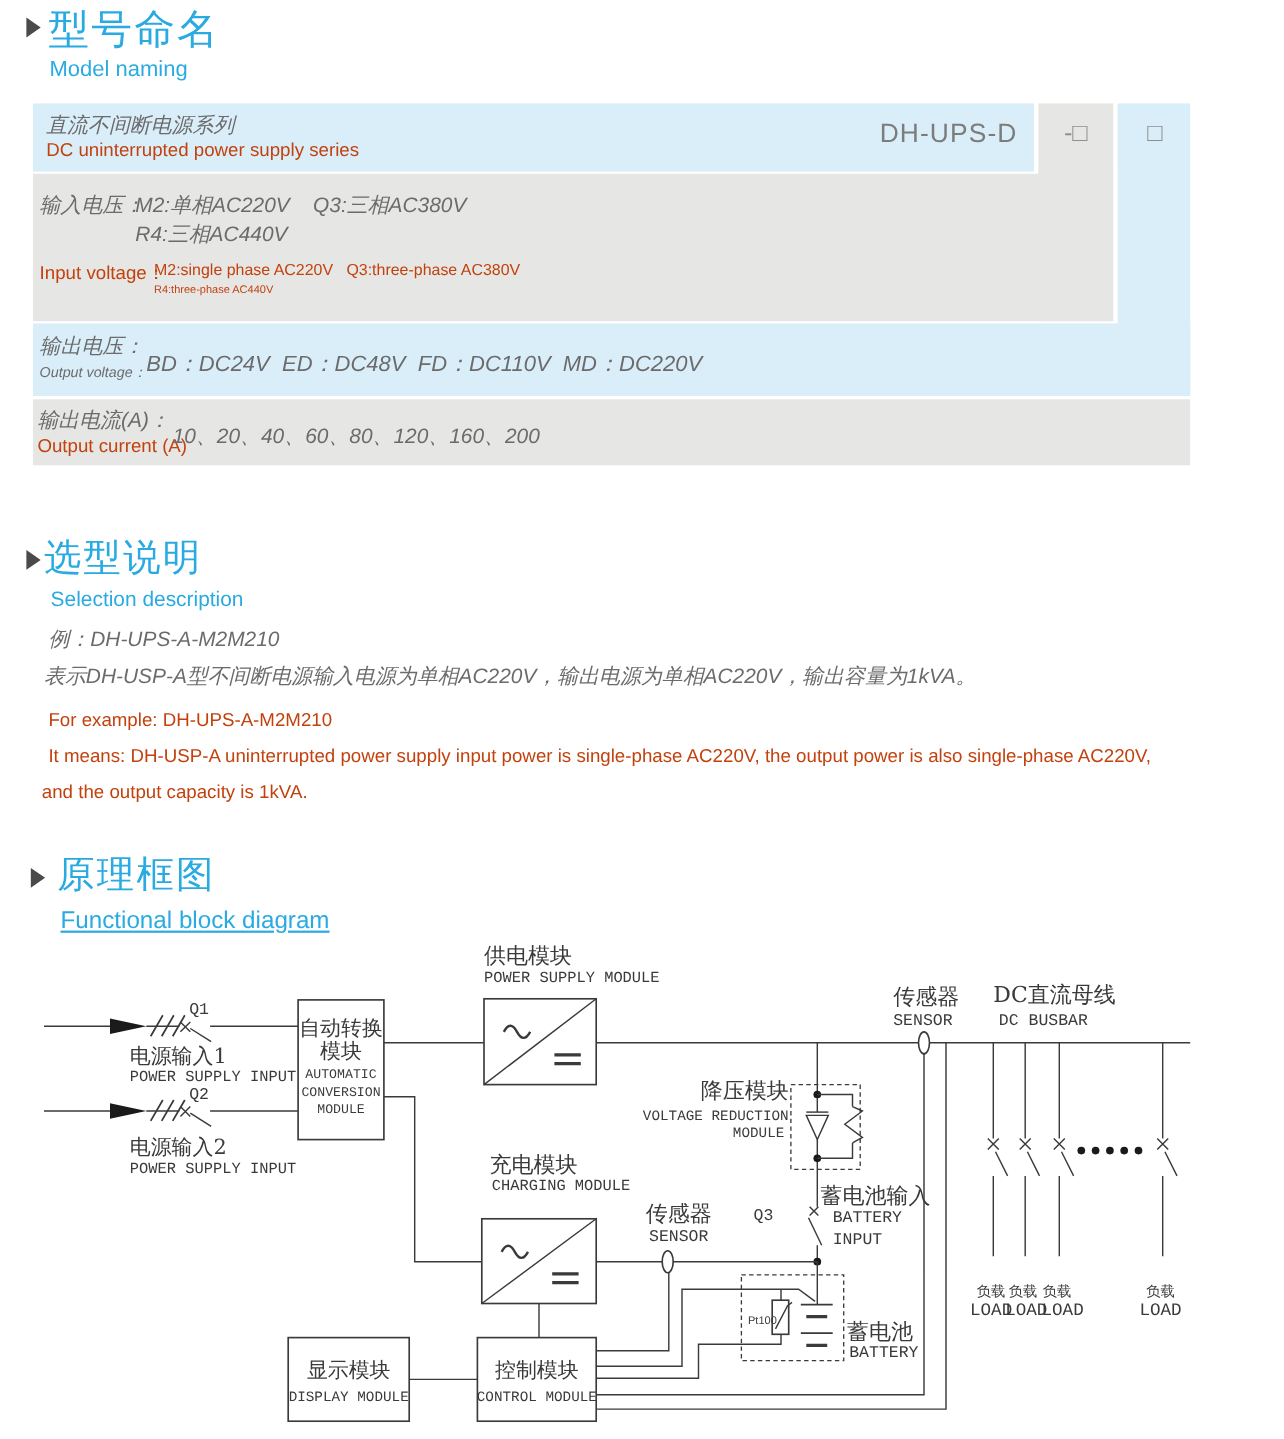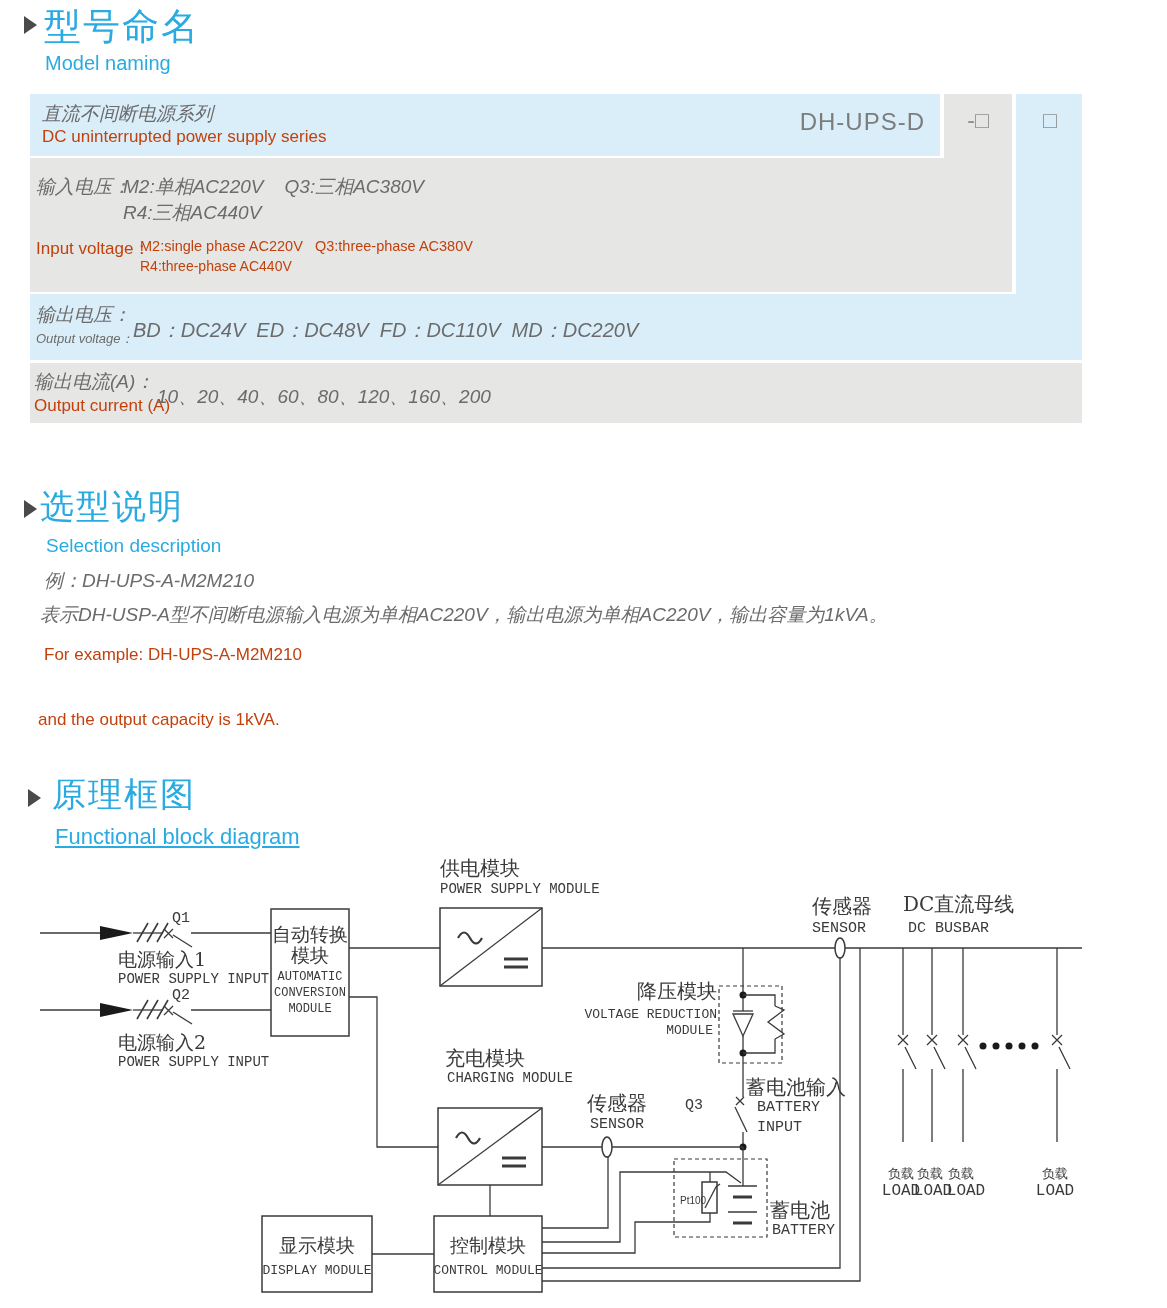--- a/index.html
+++ b/index.html
@@ -46,36 +46,37 @@
   <div class="abs" style="left:700px;top:108px;width:225px;text-align:right;font-size:24px;color:#7c7c7c;letter-spacing:1px;">DH-UPS-D</div>
   <div class="abs codebox" style="left:944px;top:107px;width:68px;">-□</div>
   <div class="abs codebox" style="left:1016px;top:107px;width:68px;">□</div>
   <div class="abs codebox" style="left:1088px;top:107px;width:70px;">□</div>
 
   <div class="abs t-cn" style="left:36px;top:174px;font-size:19px;">输入电压：</div>
   <div class="abs t-cn pre" style="left:123px;top:174px;font-size:19px;">M2:单相AC220V    Q3:三相AC380V</div>
   <div class="abs t-cn" style="left:123px;top:200px;font-size:19px;">R4:三相AC440V</div>
   <div class="abs t-en" style="left:36px;top:237px;font-size:17px;">Input voltage：</div>
   <div class="abs t-en pre" style="left:140px;top:238px;font-size:14.5px;">M2:single phase AC220V   Q3:three-phase AC380V</div>
-  <div class="abs t-en" style="left:140px;top:258px;font-size:14px;">R4:three-phase AC440V</div>
+  <div class="abs t-en" style="left:140px;top:258px;font-size:10px;">R4:three-phase AC440V</div>
 
   <div class="abs t-cn" style="left:36px;top:302px;font-size:19px;">输出电压：</div>
   <div class="abs t-cn" style="left:36px;top:330px;font-size:13px;">Output voltage：</div>
   <div class="abs t-cn pre" style="left:133px;top:317px;font-size:20px;">BD：DC24V  ED：DC48V  FD：DC110V  MD：DC220V</div>
 
   <div class="abs t-cn" style="left:34px;top:369px;font-size:19px;">输出电流(A)：</div>
   <div class="abs t-en" style="left:34px;top:396px;font-size:17px;">Output current (A)</div>
   <div class="abs t-cn" style="left:157px;top:384px;font-size:19px;">10、20、40、60、80、120、160、200</div>
 
   <div class="abs bullet" style="left:24px;top:500px;"></div>
   <div class="abs h-cn" style="left:40px;top:484px;font-size:34px;">选型说明</div>
   <div class="abs h-en" style="left:46px;top:535px;font-size:19px;">Selection description</div>
   <div class="abs t-cn" style="left:44px;top:568px;font-size:19px;">例：DH-UPS-A-M2M210</div>
   <div class="abs t-cn" style="left:40px;top:602px;font-size:19px;">表示DH-USP-A型不间断电源输入电源为单相AC220V，输出电源为单相AC220V，输出容量为1kVA。</div>
   <div class="abs t-en" style="left:44px;top:645px;font-size:17px;">For example: DH-UPS-A-M2M210</div>
+  <div class="abs t-en" style="left:44px;top:678px;font-size:17px;">It means: DH-USP-A uninterrupted power supply input power is single-phase AC220V, the output power is also single-phase AC220V,</div>
   <div class="abs t-en" style="left:38px;top:710px;font-size:17px;">and the output capacity is 1kVA.</div>
 
   <div class="abs bullet" style="left:28px;top:789px;"></div>
   <div class="abs h-cn" style="left:52px;top:772px;font-size:34px;">原理框图</div>
   <div class="abs h-en" style="left:55px;top:824px;font-size:22px;text-decoration:underline;">Functional block diagram</div>
 
   <svg class="abs" style="left:0;top:850px;" width="1167" height="458" viewBox="0 0 1167 458">
 
     <path class="wire" d="M40 83 H100"></path>
     <polygon points="100,76 133,83 100,90" fill="#1a1a1a"></polygon>

